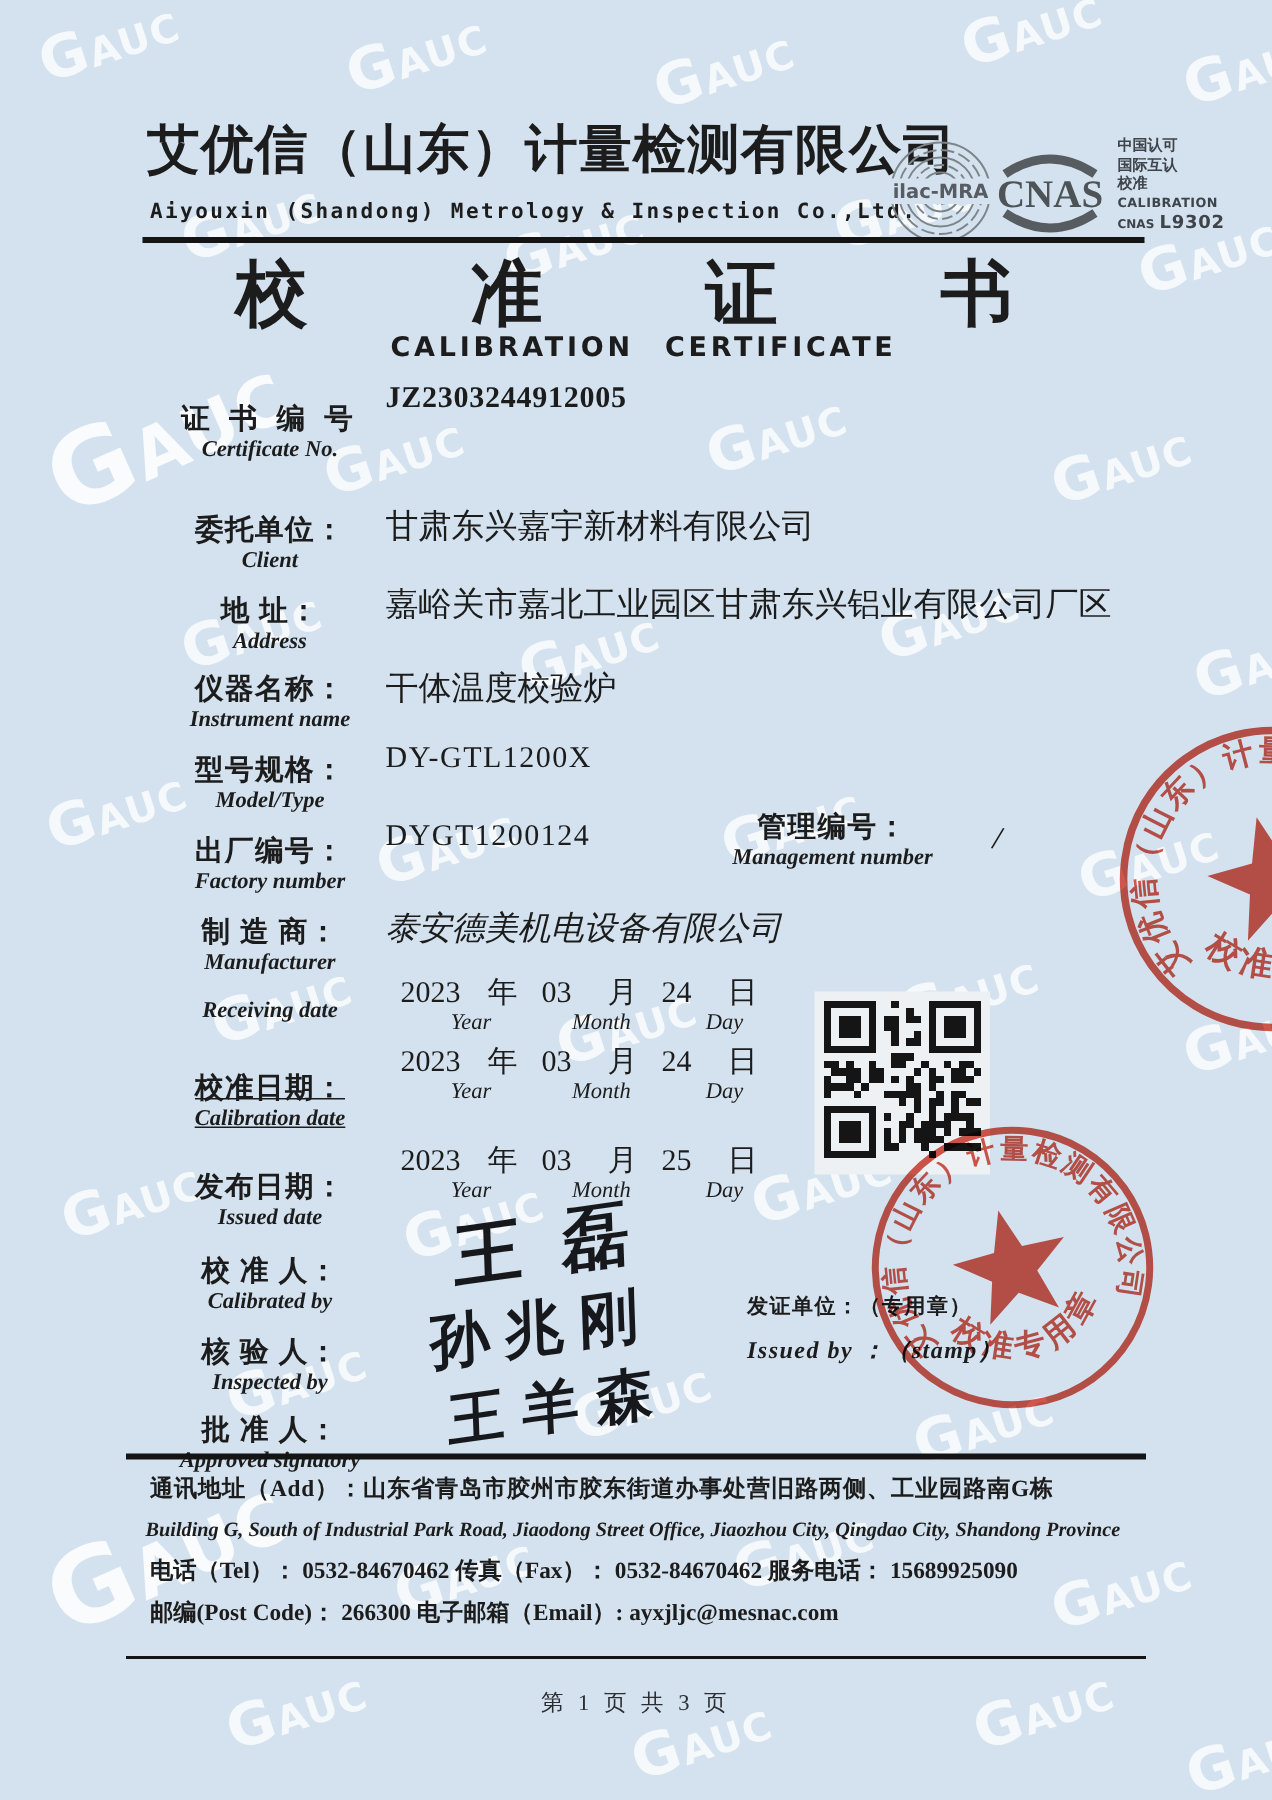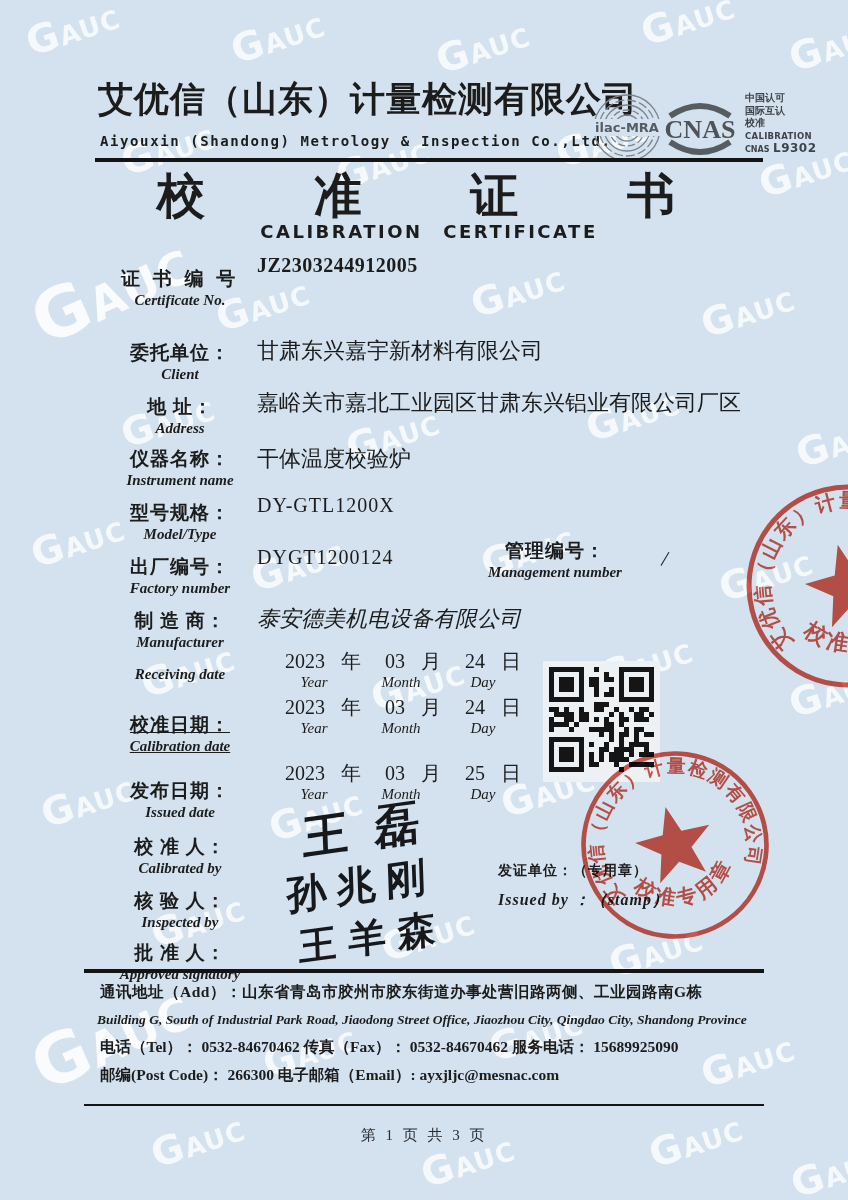--- a/index.html
+++ b/index.html
@@ -40,21 +40,21 @@
   
   .row{position:absolute;left:95px;}
   .lbl{width:170px;text-align:center;margin-top:16px;}
   .lbl-cn{font-size:19px;font-weight:bold;letter-spacing:1px;white-space:nowrap;}
   .lbl-en{font-size:15px;font-weight:bold;font-style:italic;white-space:nowrap;}
   .val{position:absolute;left:162px;white-space:nowrap;font-size:22px;}
   .val.lat{font-size:20px;font-weight:bold;letter-spacing:.5px;}
   .val.lat2{font-size:20px;letter-spacing:1px;font-weight:normal;}
   
   .dval{position:absolute;left:172px;top:-2px;font-size:20px;white-space:nowrap;}
-  .dval span{display:inline-block;text-align:right;}
+  .dval span{display:inline-block;text-align:left;}
   .dnum{width:58px;} .dunit{width:36px;} .dnum2{width:44px;}
   .dsub{position:absolute;left:172px;top:24px;font-size:15px;font-style:italic;white-space:nowrap;}
   .dsub span{display:inline-block;text-align:center;}
   .dsY{width:94px;} .dsM{width:80px;} .dsD{width:84px;}
   
   .sig{position:absolute;font-size:40px;font-weight:600;white-space:nowrap;
     transform:rotate(-8deg) skewX(-6deg);color:#16181c;}
   
   .mgmt{position:absolute;left:450px;top:538px;width:210px;text-align:center;}
   .mgmt .slash{position:absolute;left:212px;top:8px;font-size:22px;transform:rotate(12deg);font-weight:normal;}

